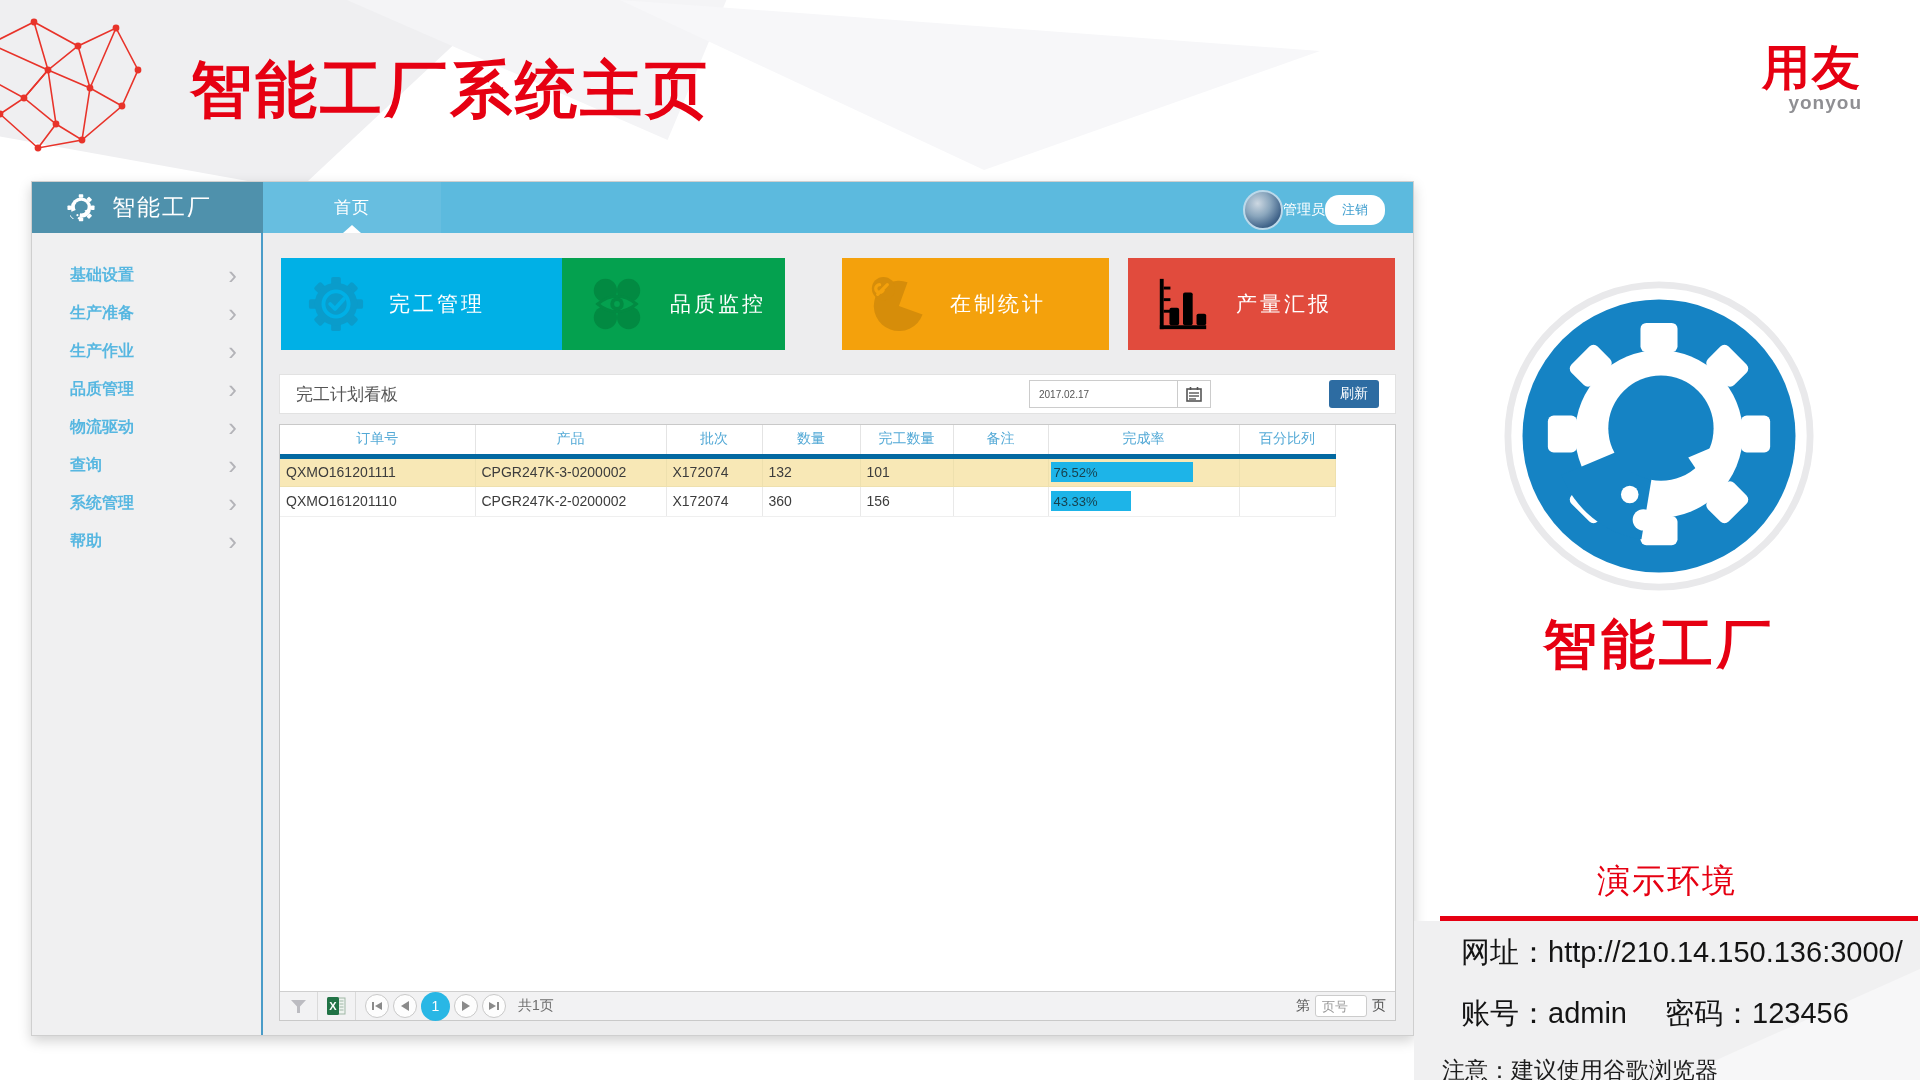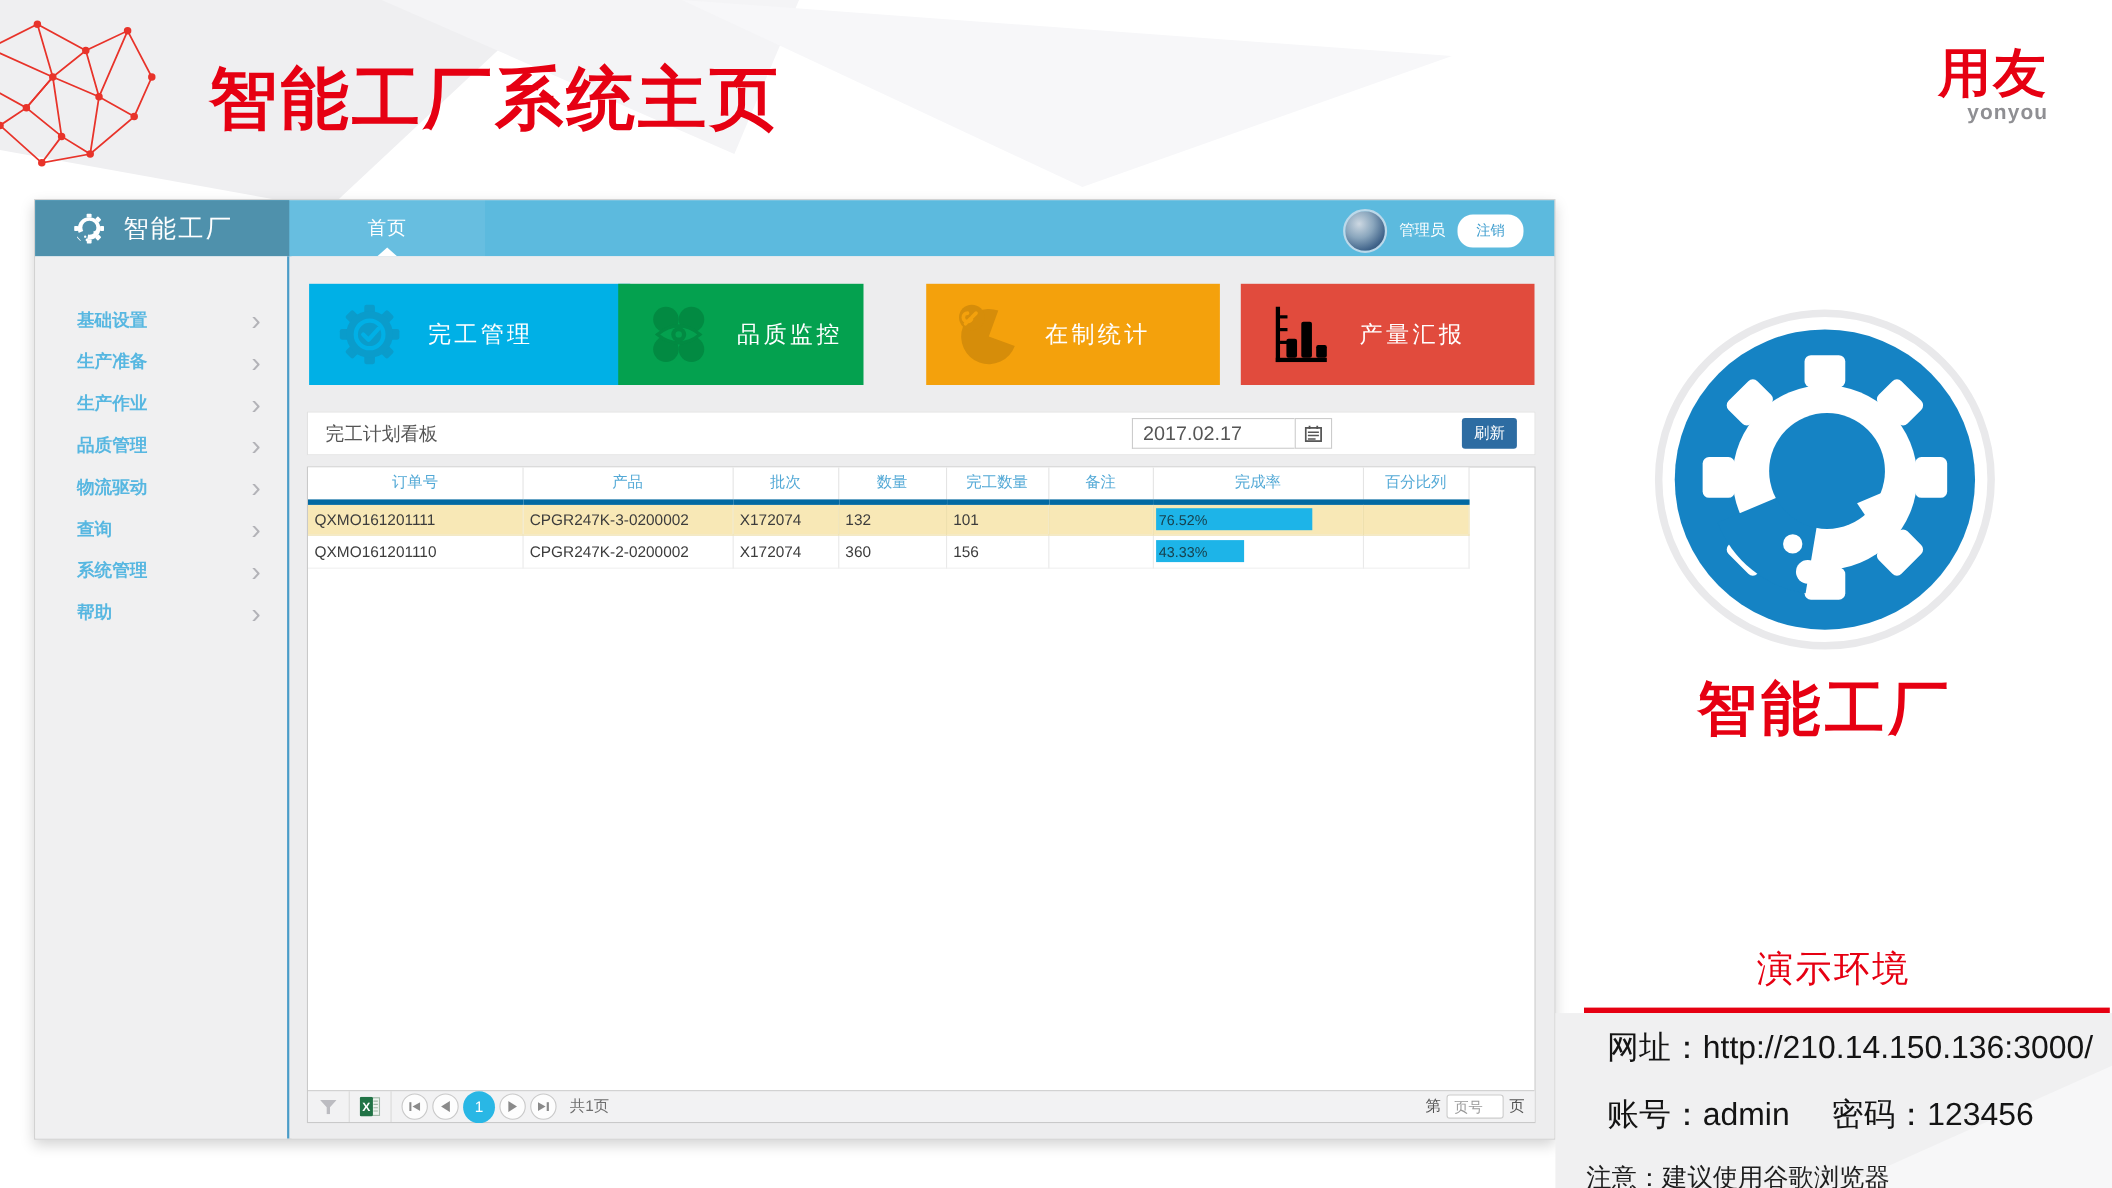--- a/index.html
+++ b/index.html
@@ -26,50 +26,50 @@
             background:#ededee; border:1px solid #cfcfcf; box-shadow:0 5px 12px rgba(0,0,0,.18); }
 
   .app-header { position:absolute; left:0; top:0; right:0; height:51px; background:#5cbade; }
   .brand-block { position:absolute; left:0; top:0; width:231px; height:51px; background:#4f91ac;
                  display:flex; align-items:center; padding-left:30px; gap:12px; }
   .brand-text { color:#fff; font-size:23px; letter-spacing:2px; }
   .tab { position:absolute; left:231px; top:0; width:178px; height:51px; background:rgba(255,255,255,.07);
          display:flex; align-items:center; justify-content:center; color:#fff; font-size:17px; letter-spacing:1px; }
   .tab .notch { position:absolute; bottom:0; left:50%; margin-left:-9px; width:0; height:0;
                 border-left:9px solid transparent; border-right:9px solid transparent; border-bottom:8px solid #fff; }
-  .user-area { position:absolute; right:28px; top:0; height:56px; display:flex; align-items:center; gap:11px; }
+  .user-area { position:absolute; right:28px; top:0; height:56px; display:flex; align-items:center; }
   .avatar { width:40px; height:40px; border-radius:50%;
             background:radial-gradient(circle at 35% 32%, #cdd8e2 0%, #8aa6bd 38%, #41648a 72%, #233f5c 100%);
             border:2px solid #bcd9ea; }
   .username { color:#fff; font-size:14px; }
   .logout { background:#fff; color:#3f9ecf; border:none; border-radius:14px; padding:6px 17px; font-size:13px; cursor:pointer; }
 
   .sidebar { position:absolute; left:0; top:51px; width:231px; bottom:0; background:#f0f0f1;
-             border-right:2px solid #4a9cc8; padding-top:39px; }
+             border-right:2px solid #4a9cc8; padding-top:23px; }
   .side-item { height:38px; display:flex; align-items:center; justify-content:space-between;
                padding:0 24px 0 38px; color:#57b7e1; font-size:16px; font-weight:600; cursor:pointer; }
   .side-item .chev { color:#b3b3b8; font-size:26px; font-weight:400; line-height:20px; }
 
   .content { position:absolute; left:233px; top:51px; right:0; bottom:0; background:#ededee; }
 
   
   .tile { position:absolute; top:25px; height:92px; display:flex; align-items:center; padding-left:26px; gap:24px; cursor:pointer; }
   .tile .tlabel { color:#fff; font-size:21px; letter-spacing:3px; }
   .tile1 { left:16px;  width:292px; background:#00b0e6; }
   .tile2 { left:297px; width:223px; background:#04a14f; }
   .tile3 { left:577px; width:267px; background:#f4a10c; }
   .tile4 { left:863px; width:267px; background:#e14b3d; }
 
   
   .toolbar { position:absolute; left:14px; top:141px; width:1117px; height:40px; background:#fff;
              border:1px solid #e2e2e2; display:flex; align-items:center; padding:0 16px; }
   .board-title { font-size:17px; color:#555; }
   .toolbar-right { margin-left:auto; display:flex; align-items:center; }
   .date-input { width:148px; height:28px; border:1px solid #ccc; border-right:none; padding-left:9px;
-                font-size:18px; color:#555; font-family:inherit; }
+                font-size:10px; color:#555; font-family:inherit; }
   .cal-btn { width:34px; height:28px; background:#fff; border:1px solid #ccc; display:flex;
              align-items:center; justify-content:center; cursor:pointer; }
   .refresh { margin-left:118px; width:50px; height:28px; background:#2d6ca2; color:#fff; border:none;
              border-radius:3px; font-size:14px; cursor:pointer; font-family:inherit; }
 
   
   .grid { position:absolute; left:14px; top:191px; width:1117px; height:597px; background:#fff; border:1px solid #c9c9c9; }
   table { border-collapse:collapse; table-layout:fixed; width:1055px; }
   col.c0{width:195px} col.c1{width:191px} col.c2{width:96px} col.c3{width:98px}
   col.c4{width:93px}  col.c5{width:95px}  col.c6{width:191px} col.c7{width:96px}

